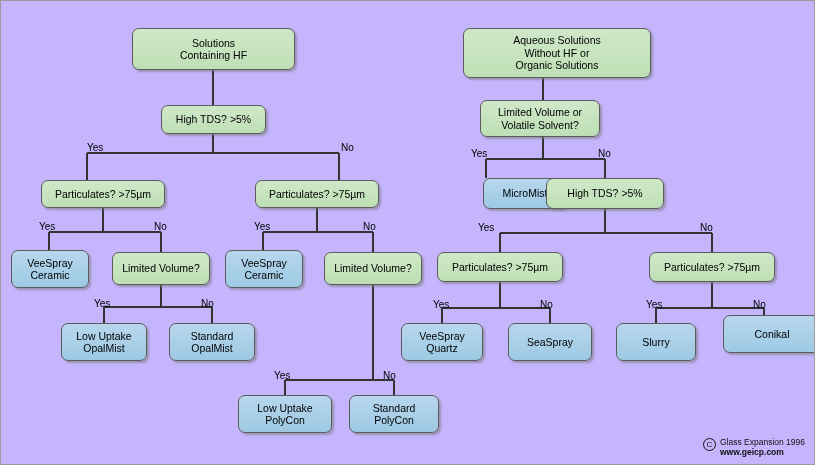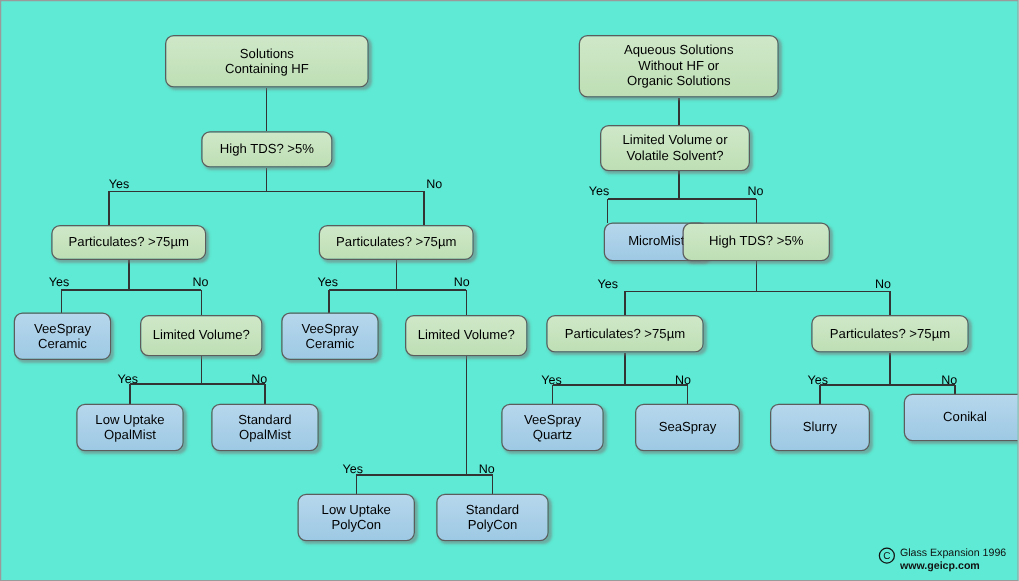--- a/index.html
+++ b/index.html
@@ -4,21 +4,21 @@
 <style>
   html, body {
     margin: 0;
     padding: 0;
     background: #ffffff;
   }
   #canvas {
     position: relative;
     width: 815px;
     height: 465px;
-    background: #5eead4;
+    background: #c4b5fd;
     border: 1px solid #9a9a9a;
     box-sizing: border-box;
     overflow: hidden;
     font-family: "Liberation Sans", sans-serif;
   }
   svg#lines {
     position: absolute;
     left: 0;
     top: 0;
     width: 815px;
@@ -122,21 +122,21 @@
   <div class="node green" style="left:323px;top:251px;width:98px;height:33px;">Limited Volume?</div>
   <div class="node blue" style="left:60px;top:322px;width:86px;height:38px;">Low Uptake
 OpalMist</div>
   <div class="node blue" style="left:168px;top:322px;width:86px;height:38px;">Standard
 OpalMist</div>
   <div class="node blue" style="left:237px;top:394px;width:94px;height:38px;">Low Uptake
 PolyCon</div>
   <div class="node blue" style="left:348px;top:394px;width:90px;height:38px;">Standard
 PolyCon</div>
 
-  <div class="node green" style="left:462px;top:27px;width:160px;height:50px;">Aqueous Solutions
+  <div class="node green" style="left:462px;top:27px;width:188px;height:50px;">Aqueous Solutions
 Without HF or
 Organic Solutions</div>
   <div class="node green" style="left:479px;top:99px;width:120px;height:37px;">Limited Volume or
 Volatile Solvent?</div>
   <div class="node blue" style="left:443px;top:177px;width:84px;height:31px;margin-left:39px;">MicroMist</div>
   <div class="node green" style="left:545px;top:177px;width:118px;height:31px;">High TDS? &gt;5%</div>
   <div class="node green" style="left:436px;top:251px;width:126px;height:30px;">Particulates? &gt;75µm</div>
   <div class="node green" style="left:648px;top:251px;width:126px;height:30px;">Particulates? &gt;75µm</div>
   <div class="node blue" style="left:400px;top:322px;width:82px;height:38px;">VeeSpray
 Quartz</div>

